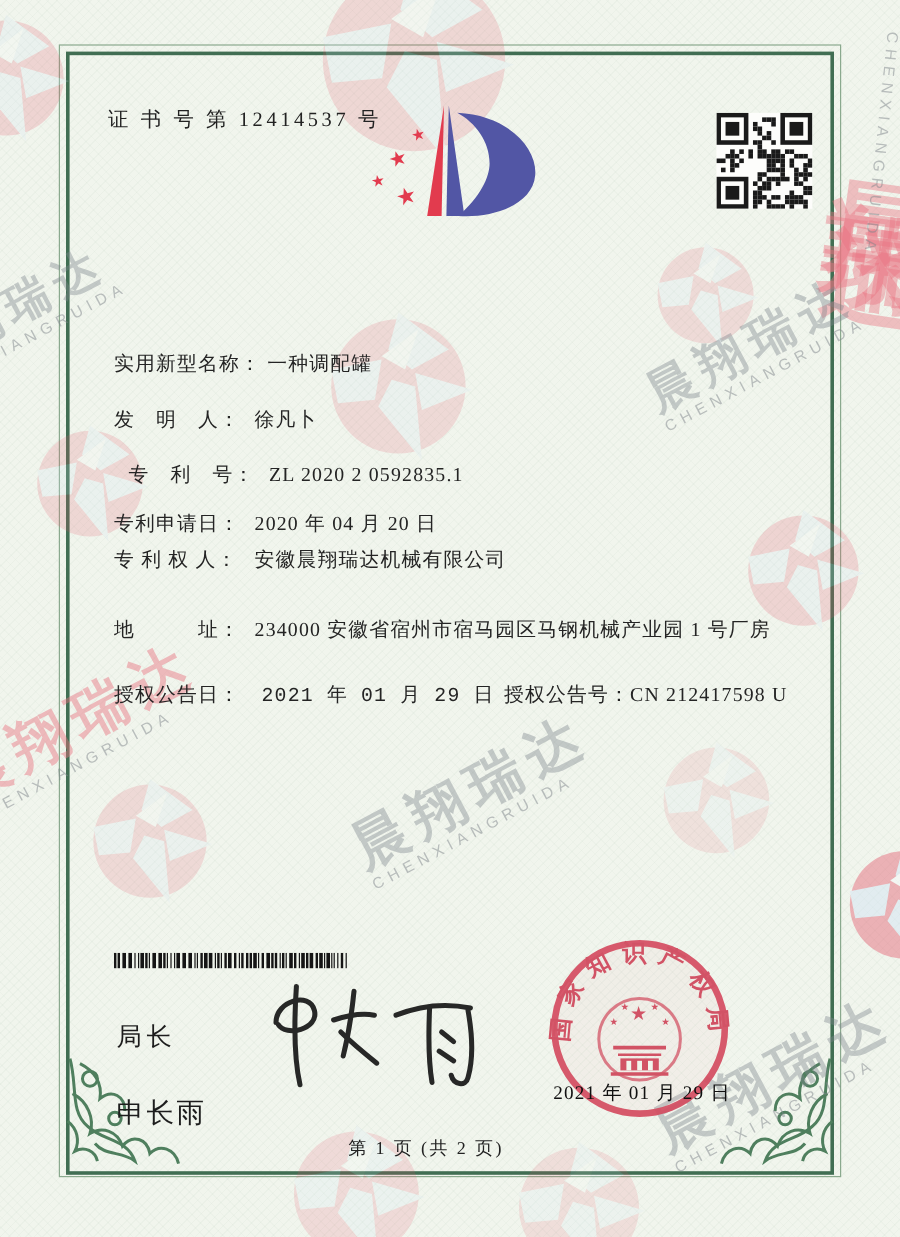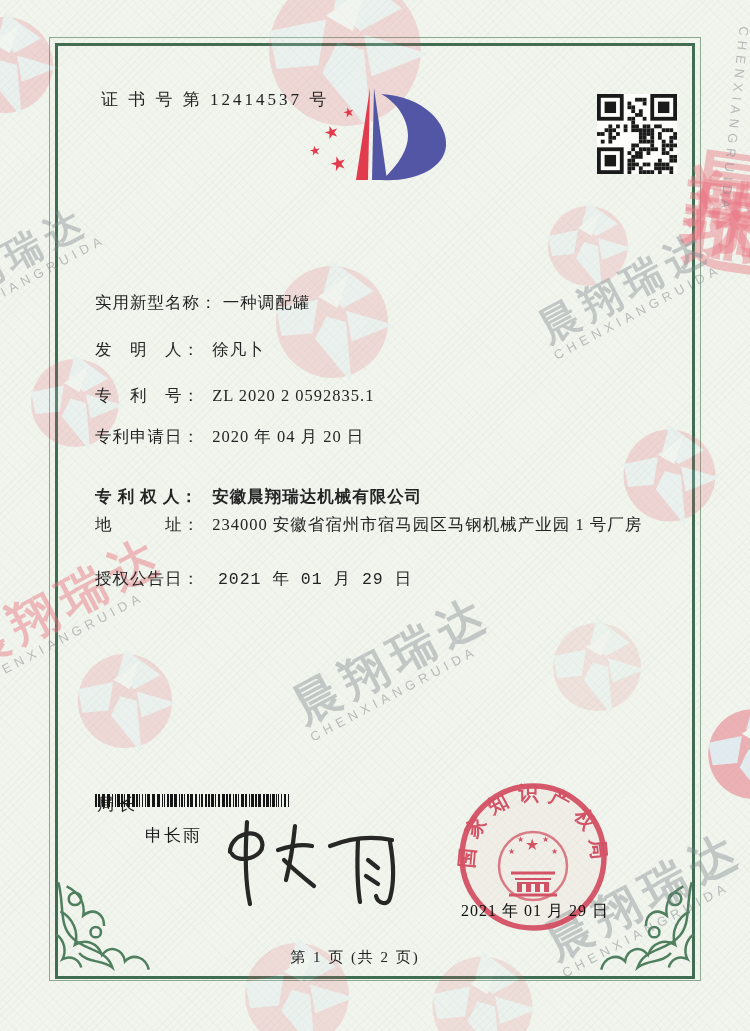--- a/index.html
+++ b/index.html
@@ -21,31 +21,31 @@
   .wm .en{display:block;font-weight:normal;font-size:13px;letter-spacing:5px;color:rgba(128,134,140,.5);font-family:"Liberation Sans",sans-serif;}
   .wm-pink{color:rgba(233,112,126,.45);}
   .wm-gray{color:rgba(125,132,140,.40);}
   .rot{transform:rotate(-28deg);transform-origin:0 50%;}
   .wm-cn-vert{position:absolute;writing-mode:vertical-rl;left:684px;top:86px;font-size:84px;font-weight:bold;
     color:rgba(233,115,128,.42);letter-spacing:12px;transform:rotate(8deg);}
   .wm-en-vert{position:absolute;writing-mode:vertical-rl;left:727px;top:26px;font-size:13px;letter-spacing:5px;
     color:rgba(128,134,140,.5);transform:rotate(6deg);font-family:"Liberation Sans",sans-serif;}
   
   .content{position:absolute;inset:0;z-index:3;}
-  .cert-no{position:absolute;left:101px;top:88px;font-size:17px;letter-spacing:3px;color:#222;text-align:right;}
+  .cert-no{position:absolute;left:90px;top:88px;font-size:17px;letter-spacing:3px;color:#222;text-align:right;}
   .title{position:absolute;left:0;right:0;top:206px;text-align:center;font-size:37px;font-weight:bold;
     letter-spacing:9px;text-indent:9px;color:#141414;}
   .field-row{position:absolute;left:95px;font-size:16.5px;color:#242424;white-space:nowrap;letter-spacing:1px;}
   .field-row .lbl{display:inline-block;min-width:112px;}
   .grant-no{position:absolute;left:420px;top:568px;font-size:16.5px;color:#242424;letter-spacing:1px;white-space:nowrap;}
   .paras{position:absolute;left:93px;top:600px;width:564px;font-size:15.5px;line-height:1.82;color:#1c1c1c;
     text-align:justify;letter-spacing:0.5px;}
   .paras p{margin:0;text-indent:2em;}
-  .director-title{position:absolute;left:97px;top:793px;font-size:17px;letter-spacing:4px;color:#1d1d1d;}
-  .director-name{position:absolute;left:97px;top:824px;font-size:17px;letter-spacing:2px;color:#1d1d1d;margin-left:48px;}
+  .director-title{position:absolute;left:97px;top:850px;font-size:21px;letter-spacing:4px;color:#1d1d1d;}
+  .director-name{position:absolute;left:97px;top:912px;font-size:23px;letter-spacing:2px;color:#1d1d1d;}
   .seal-date{position:absolute;left:461px;top:901px;font-size:16px;letter-spacing:1px;color:#111;z-index:5;}
   .page-indicator{position:absolute;left:0;right:40px;top:948px;text-align:center;font-size:15px;letter-spacing:2px;color:#222;}
   .back-note{position:absolute;left:296px;top:997px;font-size:15.5px;letter-spacing:3px;color:#2c2c2c;}
   svg{display:block;}
 </style>
 </head>
 <body>
 
 <div class="page">
 
@@ -270,39 +270,42 @@
 
 
     <div class="field-row" style="top:339px;">
       <span class="lbl">发　明　人：</span>
       <span>徐凡卜</span>
     </div>
     <div class="field-row" style="top:292px;">
       <span class="lbl">实用新型名称：</span>
       <span>一种调配罐</span>
     </div>
-    <div class="field-row" style="top:385px;">
+    <div class="field-row" style="top:385px;margin-left:12px;">
       <span class="lbl">专　利　号：</span>
       <span>ZL 2020 2 0592835.1</span>
     </div>
     <div class="field-row" style="top:426px;">
       <span class="lbl">专利申请日：</span>
       <span>2020 年 04 月 20 日</span>
     </div>
-    <div class="field-row" style="top:486px;font-weight:bold;">
+    <div class="field-row" style="top:456px;">
       <span class="lbl">专 利 权 人：</span>
       <span>安徽晨翔瑞达机械有限公司</span>
     </div>
     <div class="field-row" style="top:514px;">
       <span class="lbl">地　　　址：</span>
       <span>234000 安徽省宿州市宿马园区马钢机械产业园 1 号厂房</span>
     </div>
     <div class="field-row" style="top:568px;font-family:Liberation Mono, monospace;">
       <span class="lbl">授权公告日：</span>
       <span>2021 年 01 月 29 日</span>
+    </div>
+    <div class="grant-no">
+      <span>授权公告号：</span><span>CN 212417598 U</span>
     </div>
 
 
     <svg id="barcode" style="position:absolute;left:95px;top:794px;" width="194" height="13">
         <rect x="0" y="0" width="2" height="13" fill="#151515"></rect>
         <rect x="3" y="0" width="2" height="13" fill="#151515"></rect>
         <rect x="7" y="0" width="3" height="13" fill="#151515"></rect>
         <rect x="12" y="0" width="3" height="13" fill="#151515"></rect>
         <rect x="17" y="0" width="1" height="13" fill="#151515"></rect>
         <rect x="20" y="0" width="1" height="13" fill="#151515"></rect>

